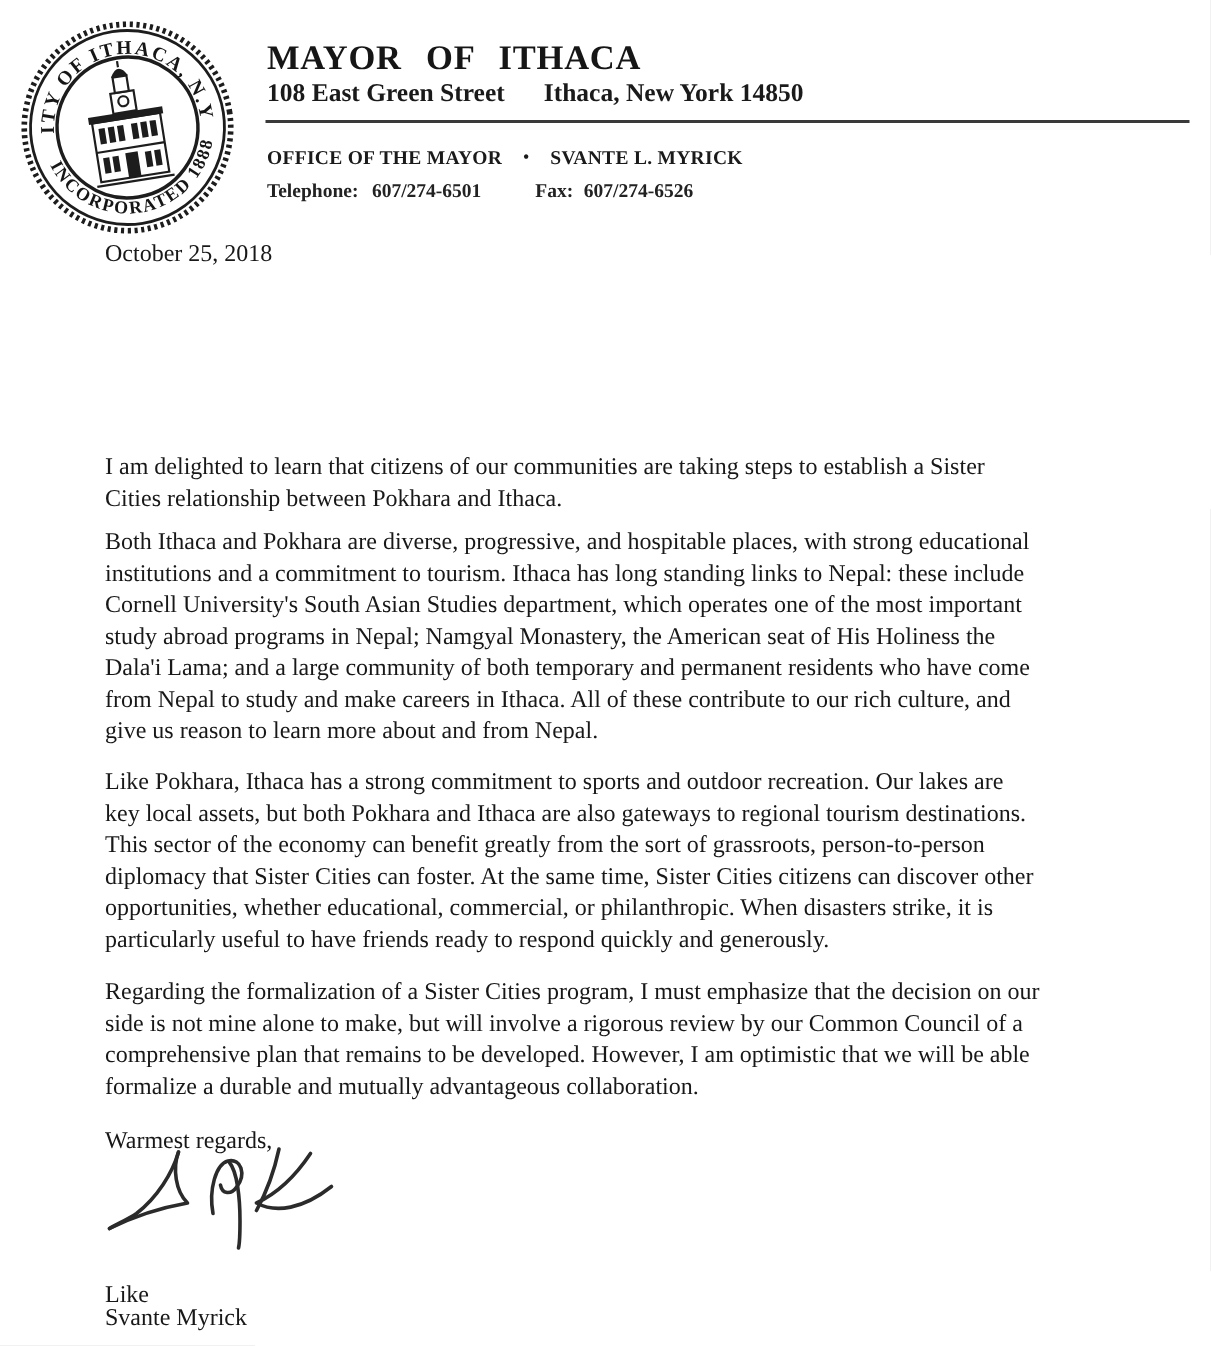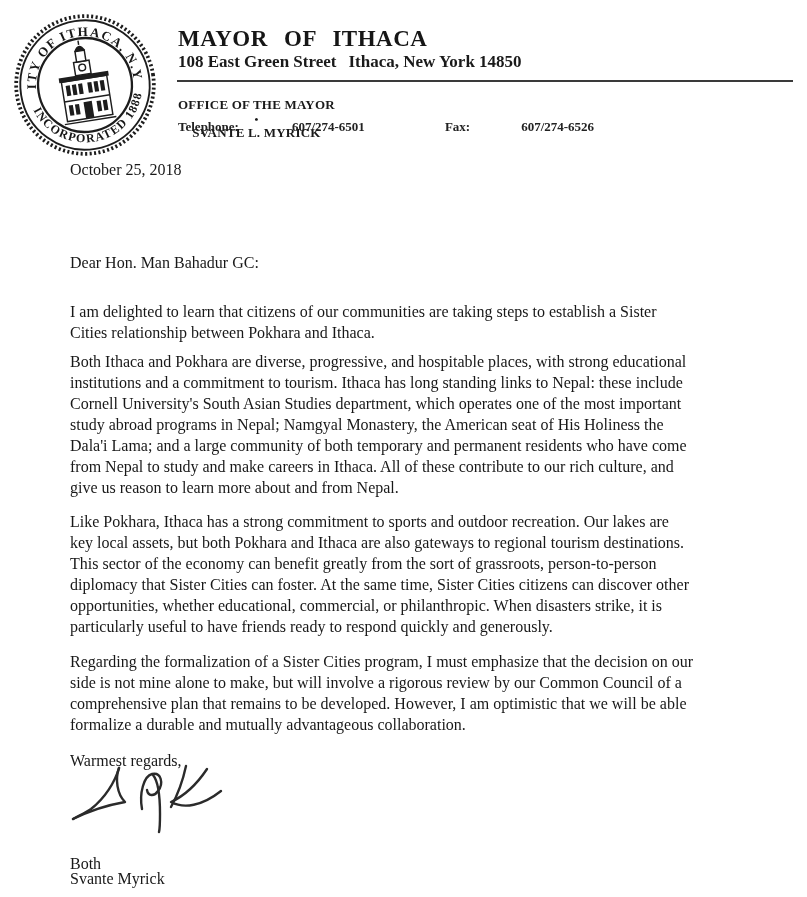--- a/index.html
+++ b/index.html
@@ -34,51 +34,49 @@
   }
   .address-line {
     position: absolute;
     left: 178px;
     top: 52px;
     font-size: 17px;
     font-weight: bold;
     color: #1a1a1a;
     display: flex;
   }
-  .address-line .city { margin-left: 12px; }
+  .address-line .city { margin-left: 26px; }
   .header-rule {
     position: absolute;
     left: 177px;
     top: 80px;
     width: 616px;
     height: 2px;
     background: #3a3a3a;
   }
   .office-line {
     position: absolute;
     left: 178px;
     top: 97px;
     font-size: 13px;
     font-weight: bold;
     letter-spacing: 0.2px;
     color: #1a1a1a;
     display: flex;
     align-items: center;
-    flex-direction: column;
   }
   .office-line .bullet { margin: 0 14px; font-size: 11px; }
   .contact-line {
     position: absolute;
     left: 178px;
     top: 119px;
     font-size: 13px;
     font-weight: bold;
     color: #222;
     display: flex;
-    gap: 44px;
   }
   .contact-line .tel-num { margin-left: 9px; }
   .contact-line .fax-label { margin-left: 36px; }
   .contact-line .fax-num { margin-left: 7px; text-align: right; }
 
   
   .body-text {
     position: absolute;
     left: 70px;
     width: 700px;
@@ -176,21 +174,20 @@
 
   <div class="contact-line">
     <span>Telephone:</span>
     <span class="tel-num">607/274-6501</span>
     <span class="fax-label">Fax:</span>
     <span class="fax-num">607/274-6526</span>
   </div>
 
   <div class="body-text date-line">October 25, 2018</div>
 
-  <div class="body-text salutation">Dear Hon. Man Bahadur GC:</div>
 
   <div class="body-text pre-lines para-0">I am delighted to learn that citizens of our communities are taking steps to establish a Sister
 Cities relationship between Pokhara and Ithaca.</div>
   <div class="body-text pre-lines para-1">Both Ithaca and Pokhara are diverse, progressive, and hospitable places, with strong educational
 institutions and a commitment to tourism. Ithaca has long standing links to Nepal: these include
 Cornell University's South Asian Studies department, which operates one of the most important
 study abroad programs in Nepal; Namgyal Monastery, the American seat of His Holiness the
 Dala'i Lama; and a large community of both temporary and permanent residents who have come
 from Nepal to study and make careers in Ithaca. All of these contribute to our rich culture, and
 give us reason to learn more about and from Nepal.</div>
@@ -215,15 +212,15 @@
 
       <path d="M 72,45 C 69,29 74,12 82,10 C 91,8 94,19 88,27 C 84,33 78,32 77,26"></path>
       <path d="M 83,11 C 88,17 90,34 90,50 C 90,58 90,64 89,68"></path>
 
       <path d="M 116,2 C 113,16 107,32 101,43"></path>
       <path d="M 137,5 C 127,20 114,32 101,38 C 114,45 132,42 151,27"></path>
     </g>
   </svg>
 
   <div class="body-text signer-name">Svante Myrick</div>
-  <div class="body-text signer-title">Both</div>
+  <div class="body-text signer-title">Like</div>
 
 </div>
 
 </body></html>

